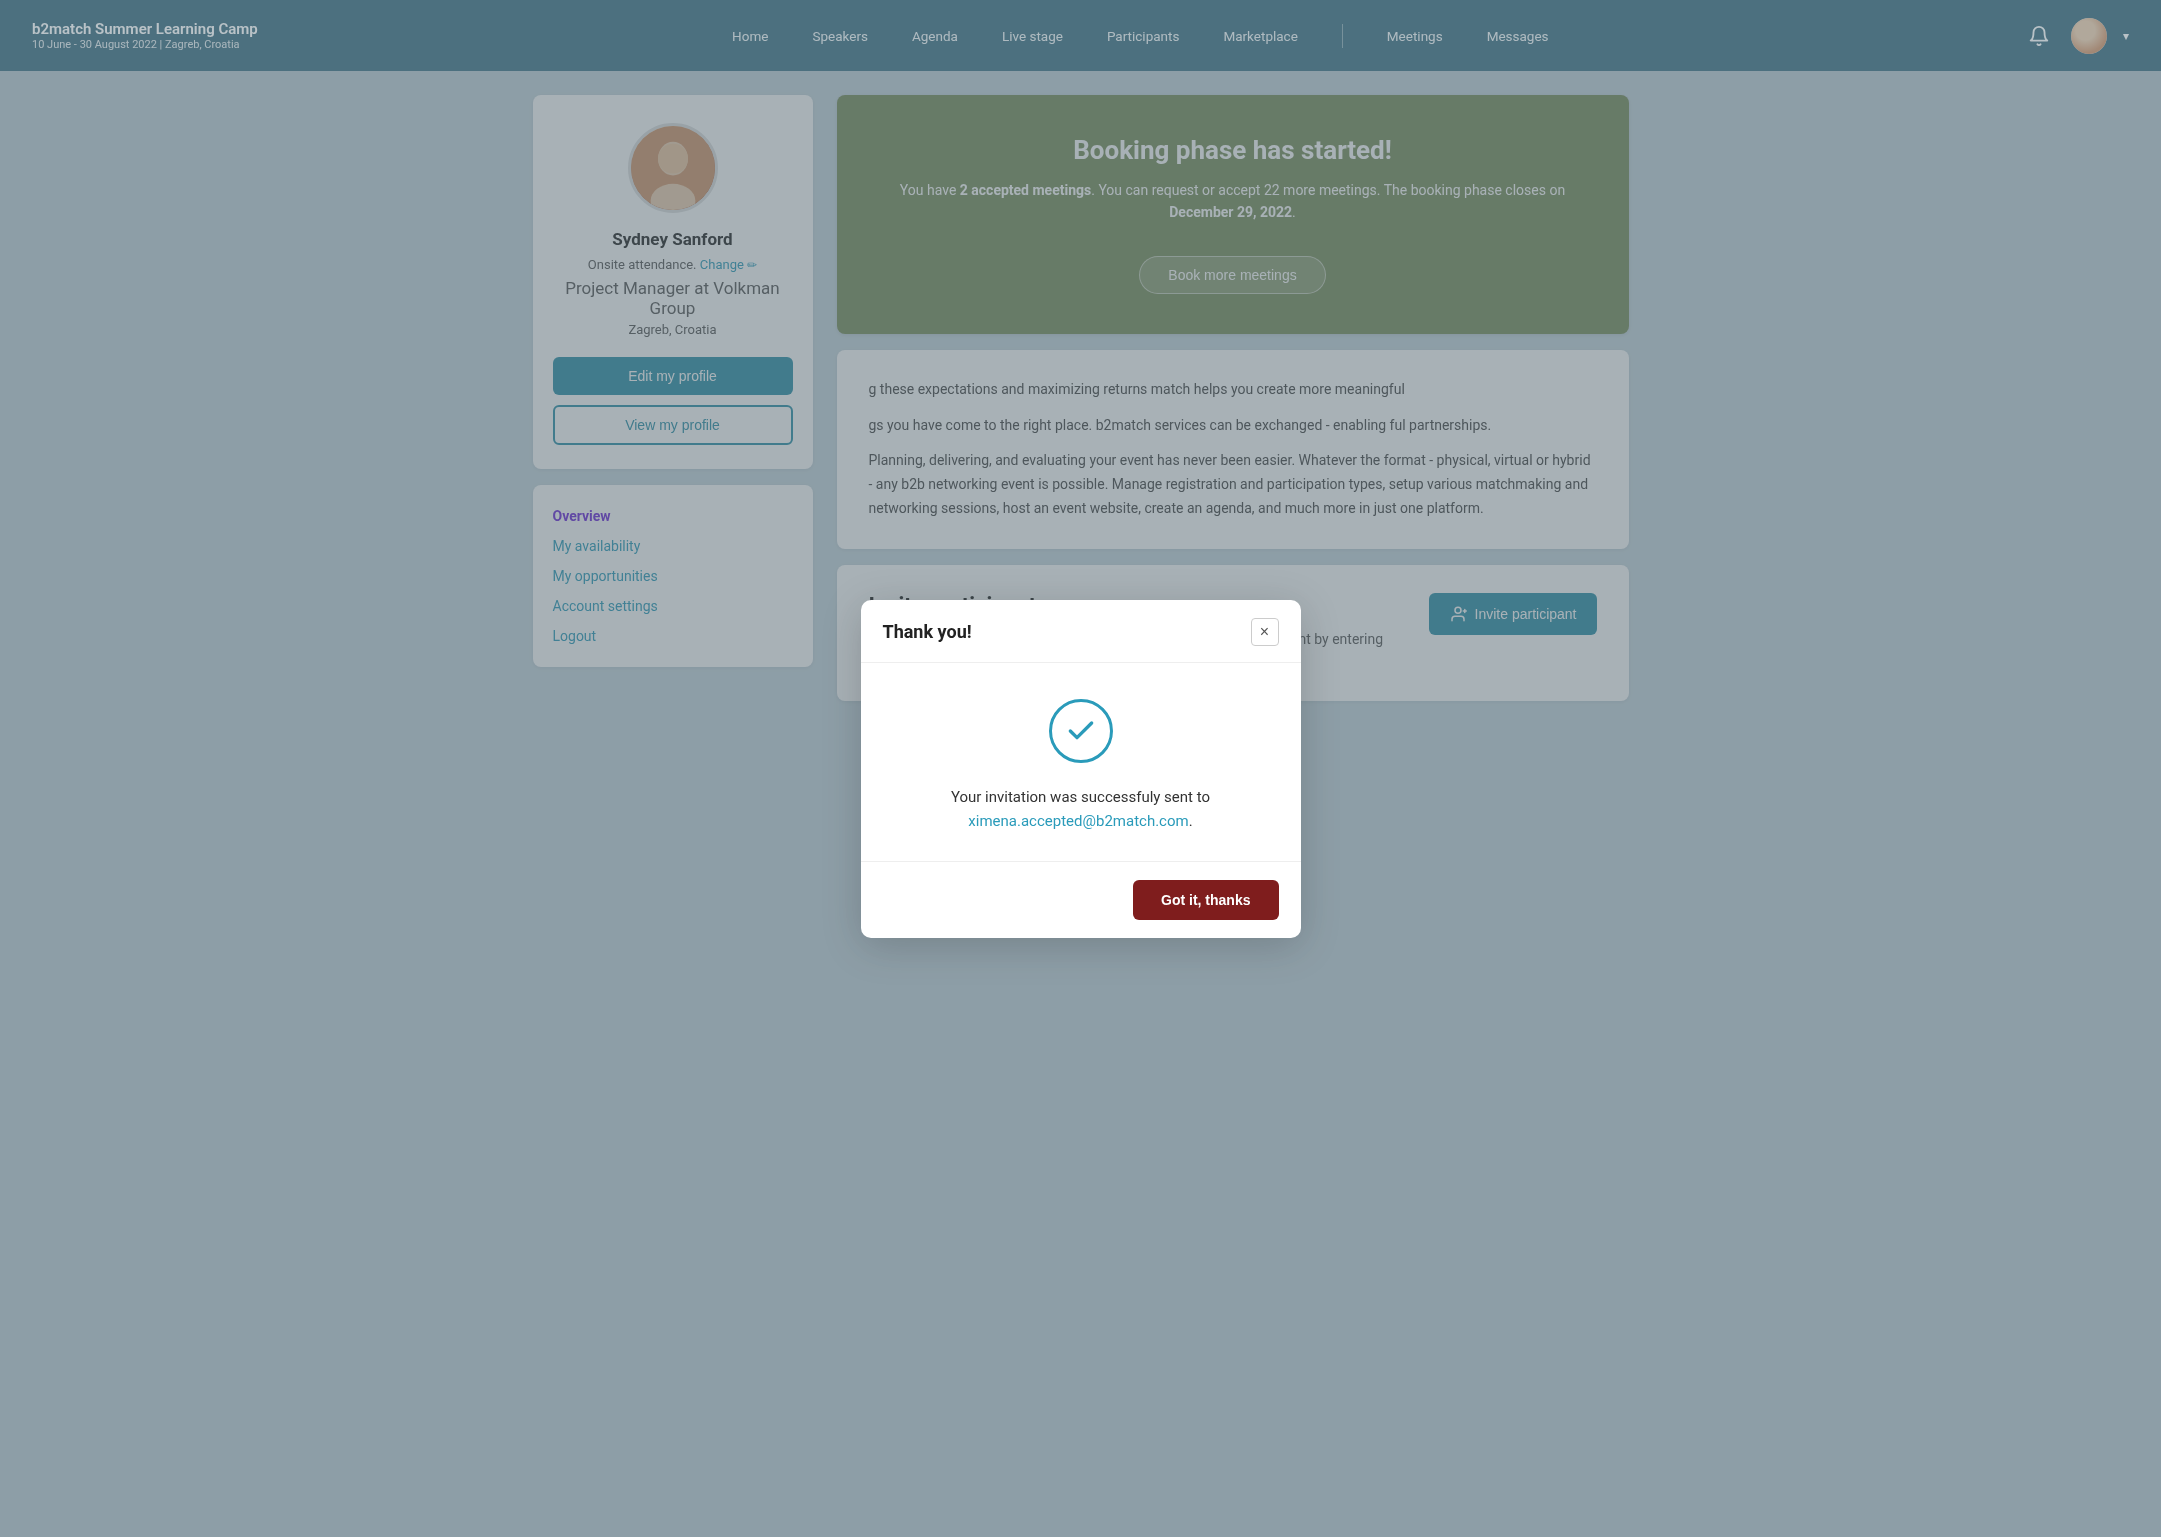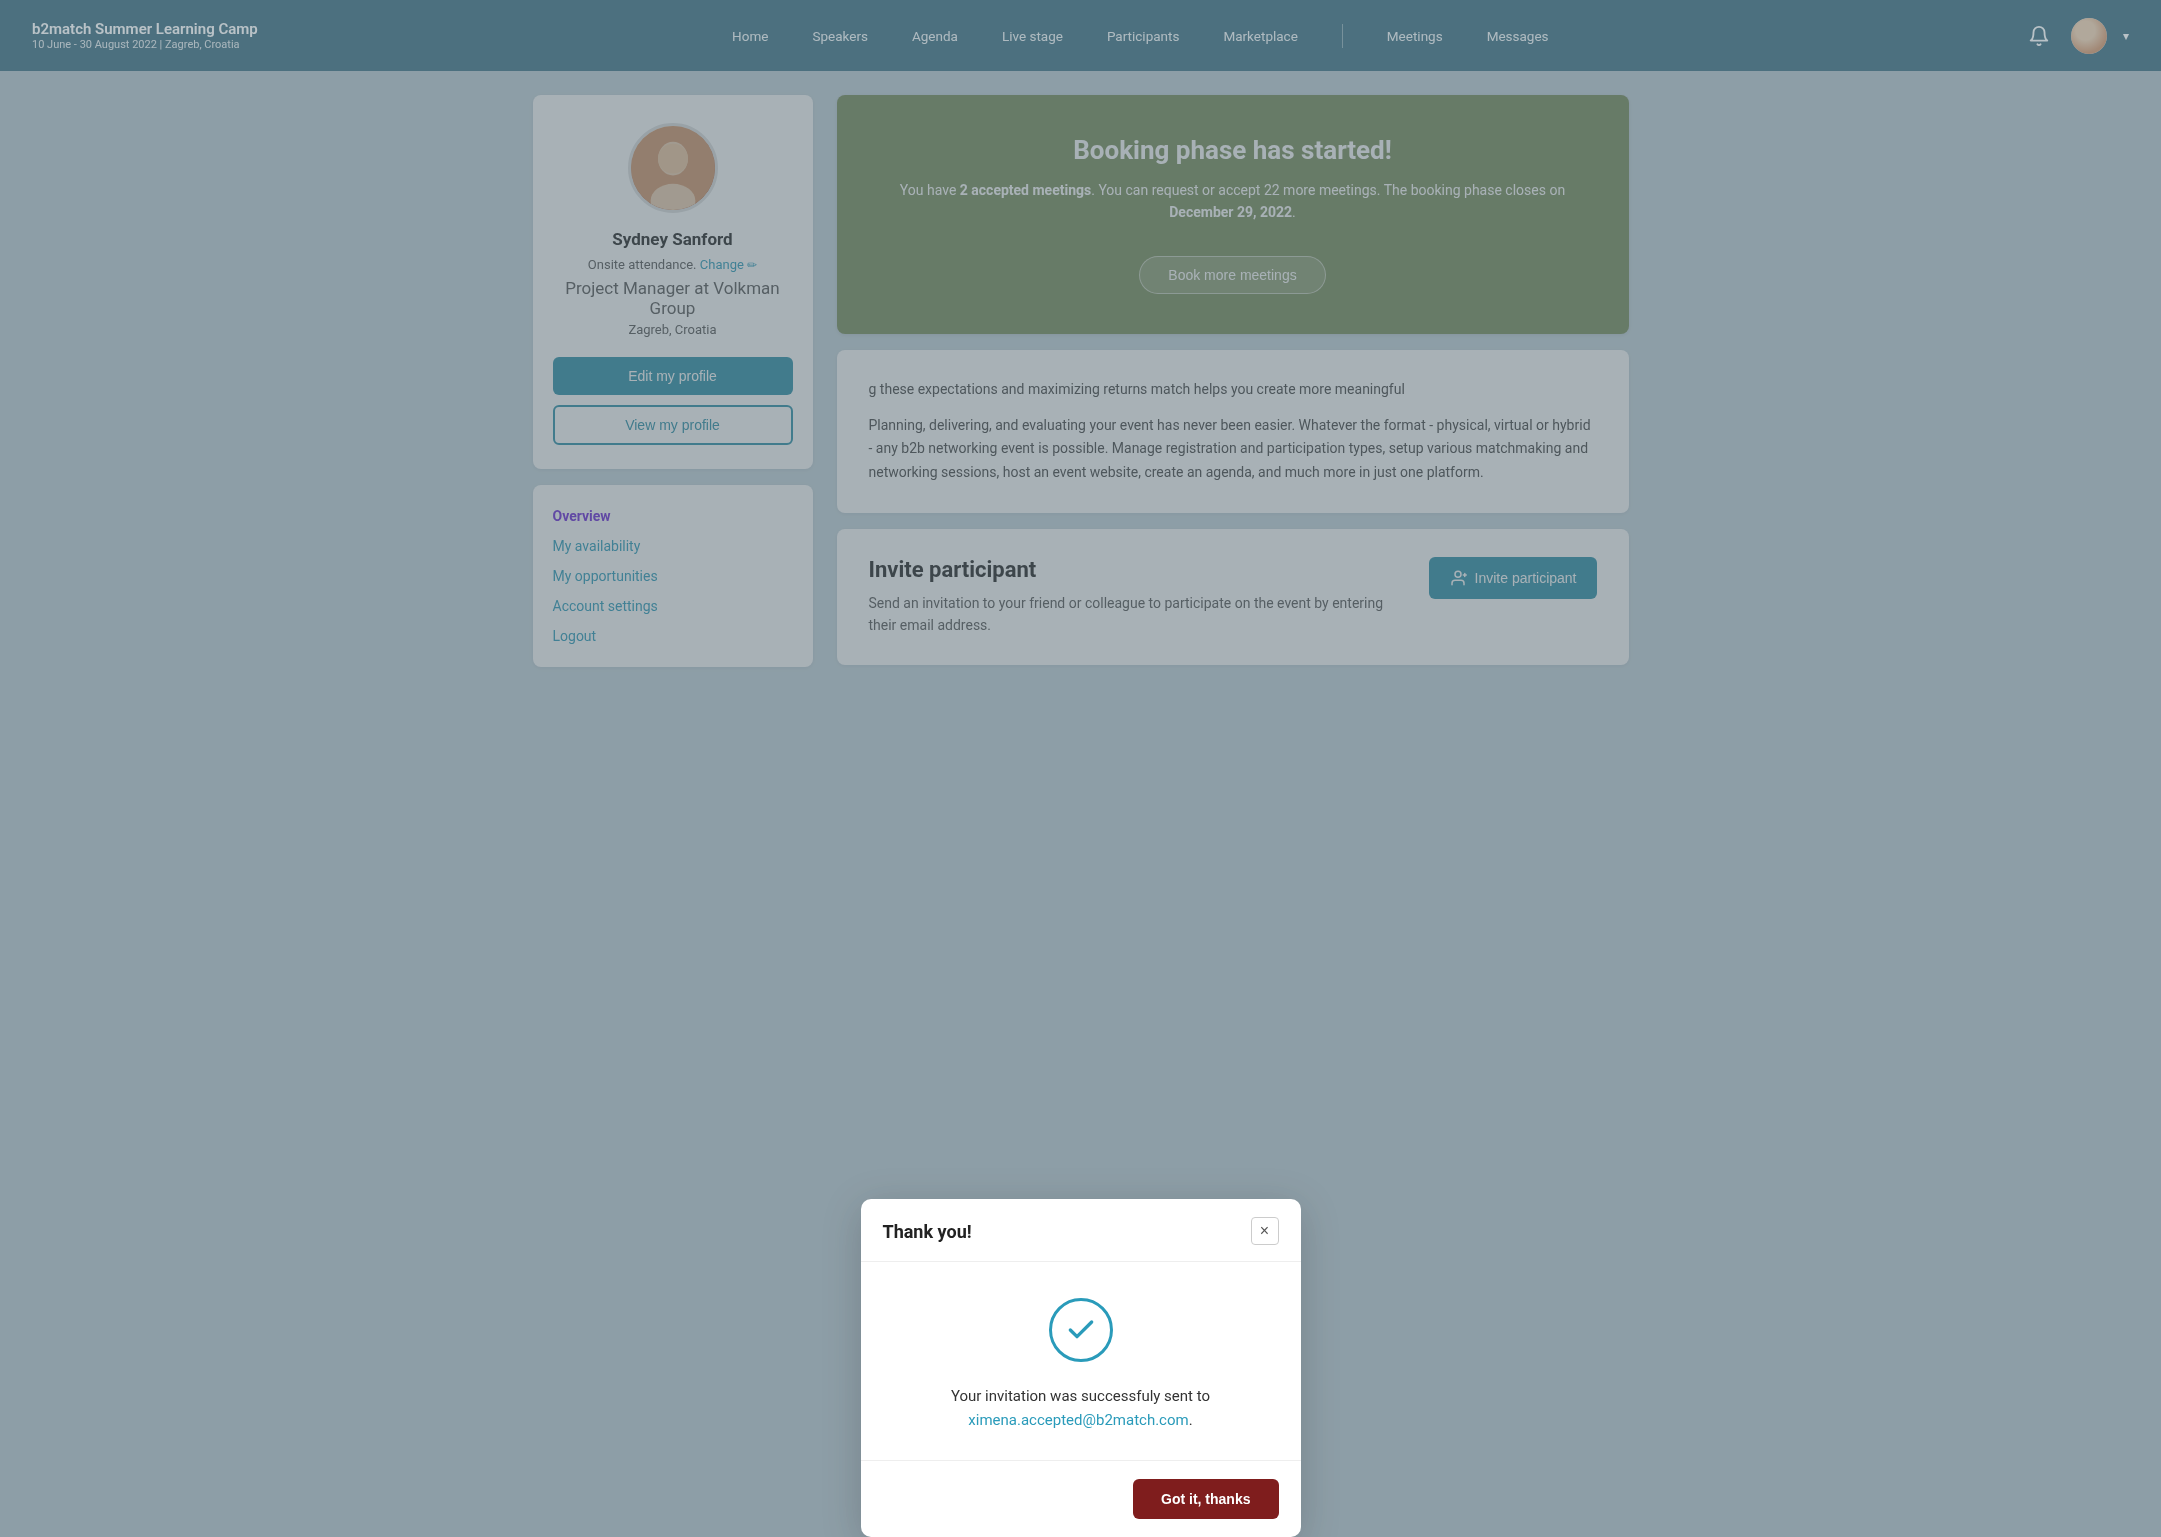--- a/index.html
+++ b/index.html
@@ -161,21 +161,21 @@
       display: flex; align-items: center; gap: 8px;
       padding: 12px 20px;
       background: #2a8fa8; color: white; border: none; border-radius: 6px;
       font-size: 14px; cursor: pointer; white-space: nowrap; flex-shrink: 0;
     }
 
     
     .modal-overlay {
       position: fixed; top: 0; left: 0; right: 0; bottom: 0;
       background: rgba(100,120,130,0.45);
-      display: flex; align-items: flex-end; justify-content: center;
+      display: flex; align-items: center; justify-content: center;
       z-index: 1000;
     }
     .modal {
       background: white;
       border-radius: 10px;
       width: 440px;
       max-width: 95vw;
       box-shadow: 0 8px 40px rgba(0,0,0,0.18);
       overflow: hidden;
     }
@@ -289,20 +289,21 @@
       <div class="booking-card">
         <div class="booking-title">Booking phase has started!</div>
         <div class="booking-desc">
           <span>You have </span><strong>2 accepted meetings</strong><span>. You can request or accept 22 more meetings. The booking phase closes on </span><strong>December 29, 2022</strong><span>.</span>
         </div>
         <button class="booking-btn">Book more meetings</button>
       </div>
 
       <div class="content-card">
         <p>g these expectations and maximizing returns match helps you create more meaningful</p>
+        <p>gs you have come to the right place. b2match services can be exchanged - enabling ful partnerships.</p>
         <p>Planning, delivering, and evaluating your event has never been easier. Whatever the format - physical, virtual or hybrid - any b2b networking event is possible. Manage registration and participation types, setup various matchmaking and networking sessions, host an event website, create an agenda, and much more in just one platform.</p>
       </div>
 
       <div class="invite-card">
         <div class="invite-row">
           <div>
             <div class="invite-title">Invite participant</div>
             <div class="invite-desc">Send an invitation to your friend or colleague to participate on the event by entering their email address.</div>
           </div>
           <button class="invite-btn">

